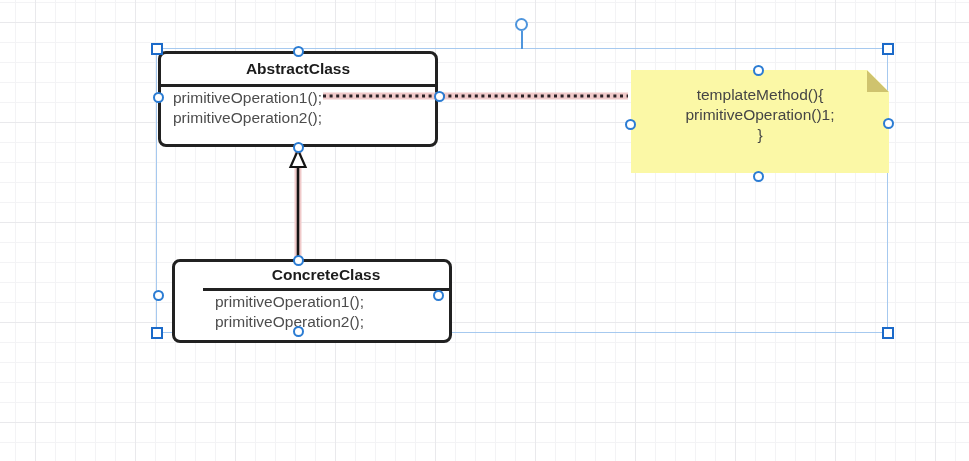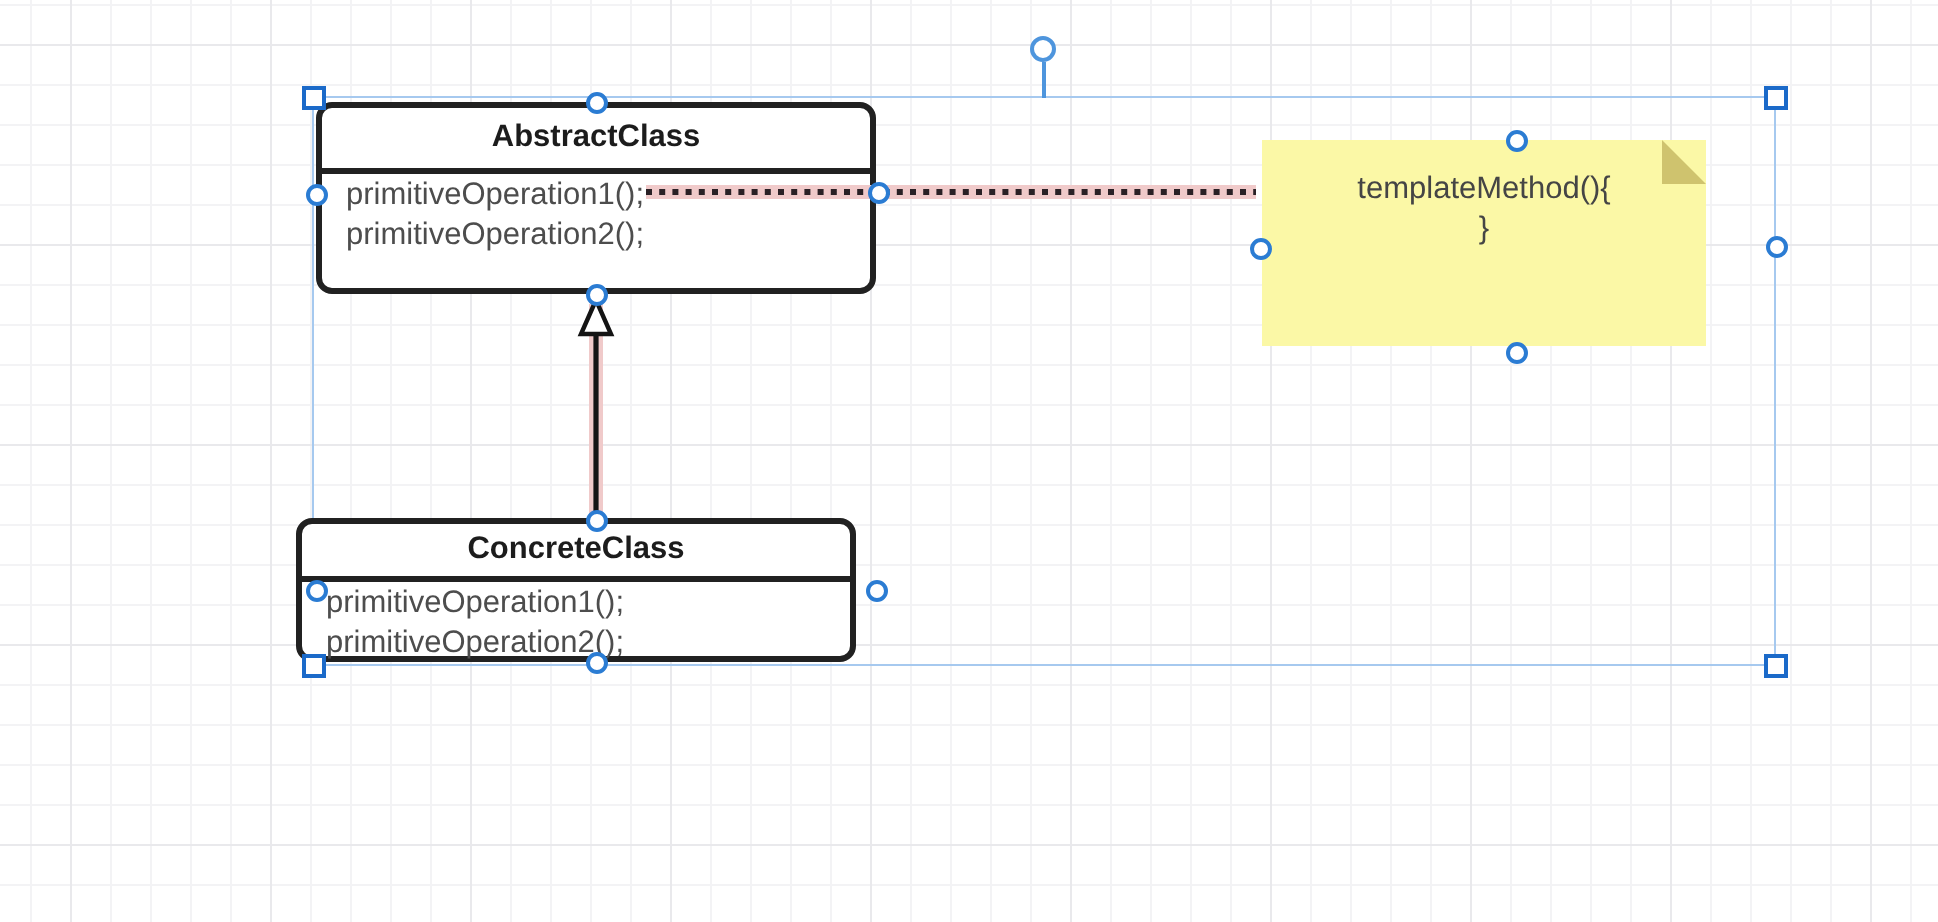--- a/index.html
+++ b/index.html
@@ -32,36 +32,36 @@
     position:absolute;left:515px;top:18px;width:13px;height:13px;border-radius:50%;
     background:#ffffff;border:2px solid #4e95dd;box-sizing:border-box;
   }
 
   
   .uml-box{
     position:absolute;background:#ffffff;border:3px solid #212121;border-radius:8px;
     box-sizing:border-box;
   }
   .uml-box.abstract{left:158px;top:51px;width:280px;height:96px;}
-  .uml-box.concrete{left:148px;top:259px;width:280px;height:72px;}
+  .uml-box.concrete{left:172px;top:259px;width:280px;height:84px;padding-left:28px;}
   .uml-title{
     display:flex;align-items:center;justify-content:center;
     font-size:15.5px;font-weight:bold;color:#1c1c1c;
     border-bottom:3px solid #212121;
   }
   .abstract .uml-title{height:30px;}
   .concrete .uml-title{height:26px;}
   .uml-body{padding:1px 0 0 12px;}
   .method{
     height:20px;line-height:20px;font-size:15.5px;color:#4d4d4d;white-space:nowrap;
   }
 
   
   .note{
-    position:absolute;left:631px;top:70px;width:222px;height:103px;
+    position:absolute;left:631px;top:70px;width:258px;height:103px;
     background:#fbf8a6;
     clip-path:polygon(0 0,236px 0,258px 22px,258px 103px,0 103px);
     box-sizing:border-box;padding-top:15px;text-align:center;
   }
   .note-fold{
     position:absolute;top:0;right:0;width:22px;height:22px;background:#cfc36e;
     clip-path:polygon(0 0,100% 100%,0 100%);
   }
   .note-line{
     height:20px;line-height:20px;font-size:15.5px;color:#454545;white-space:nowrap;
@@ -101,20 +101,21 @@
     <div class="uml-title">ConcreteClass</div>
     <div class="uml-body">
       <div class="method">primitiveOperation1();</div>
       <div class="method">primitiveOperation2();</div>
     </div>
   </div>
 
   <div class="note">
     <div class="note-fold"></div>
     <div class="note-line">templateMethod(){</div>
+    <div class="note-line">primitiveOperation()1;</div>
     <div class="note-line">}</div>
   </div>
 
   <svg class="connectors" viewBox="0 0 969 461">
     <g>
       <line x1="323" y1="96" x2="628" y2="96" stroke="#f0caca" stroke-width="7"></line>
       <line x1="323" y1="96" x2="628" y2="96" stroke="#2a2126" stroke-width="3" stroke-dasharray="3 3.6"></line>
     </g>
     <g>
       <line x1="298" y1="152" x2="298" y2="259" stroke="#f0caca" stroke-width="7"></line>

